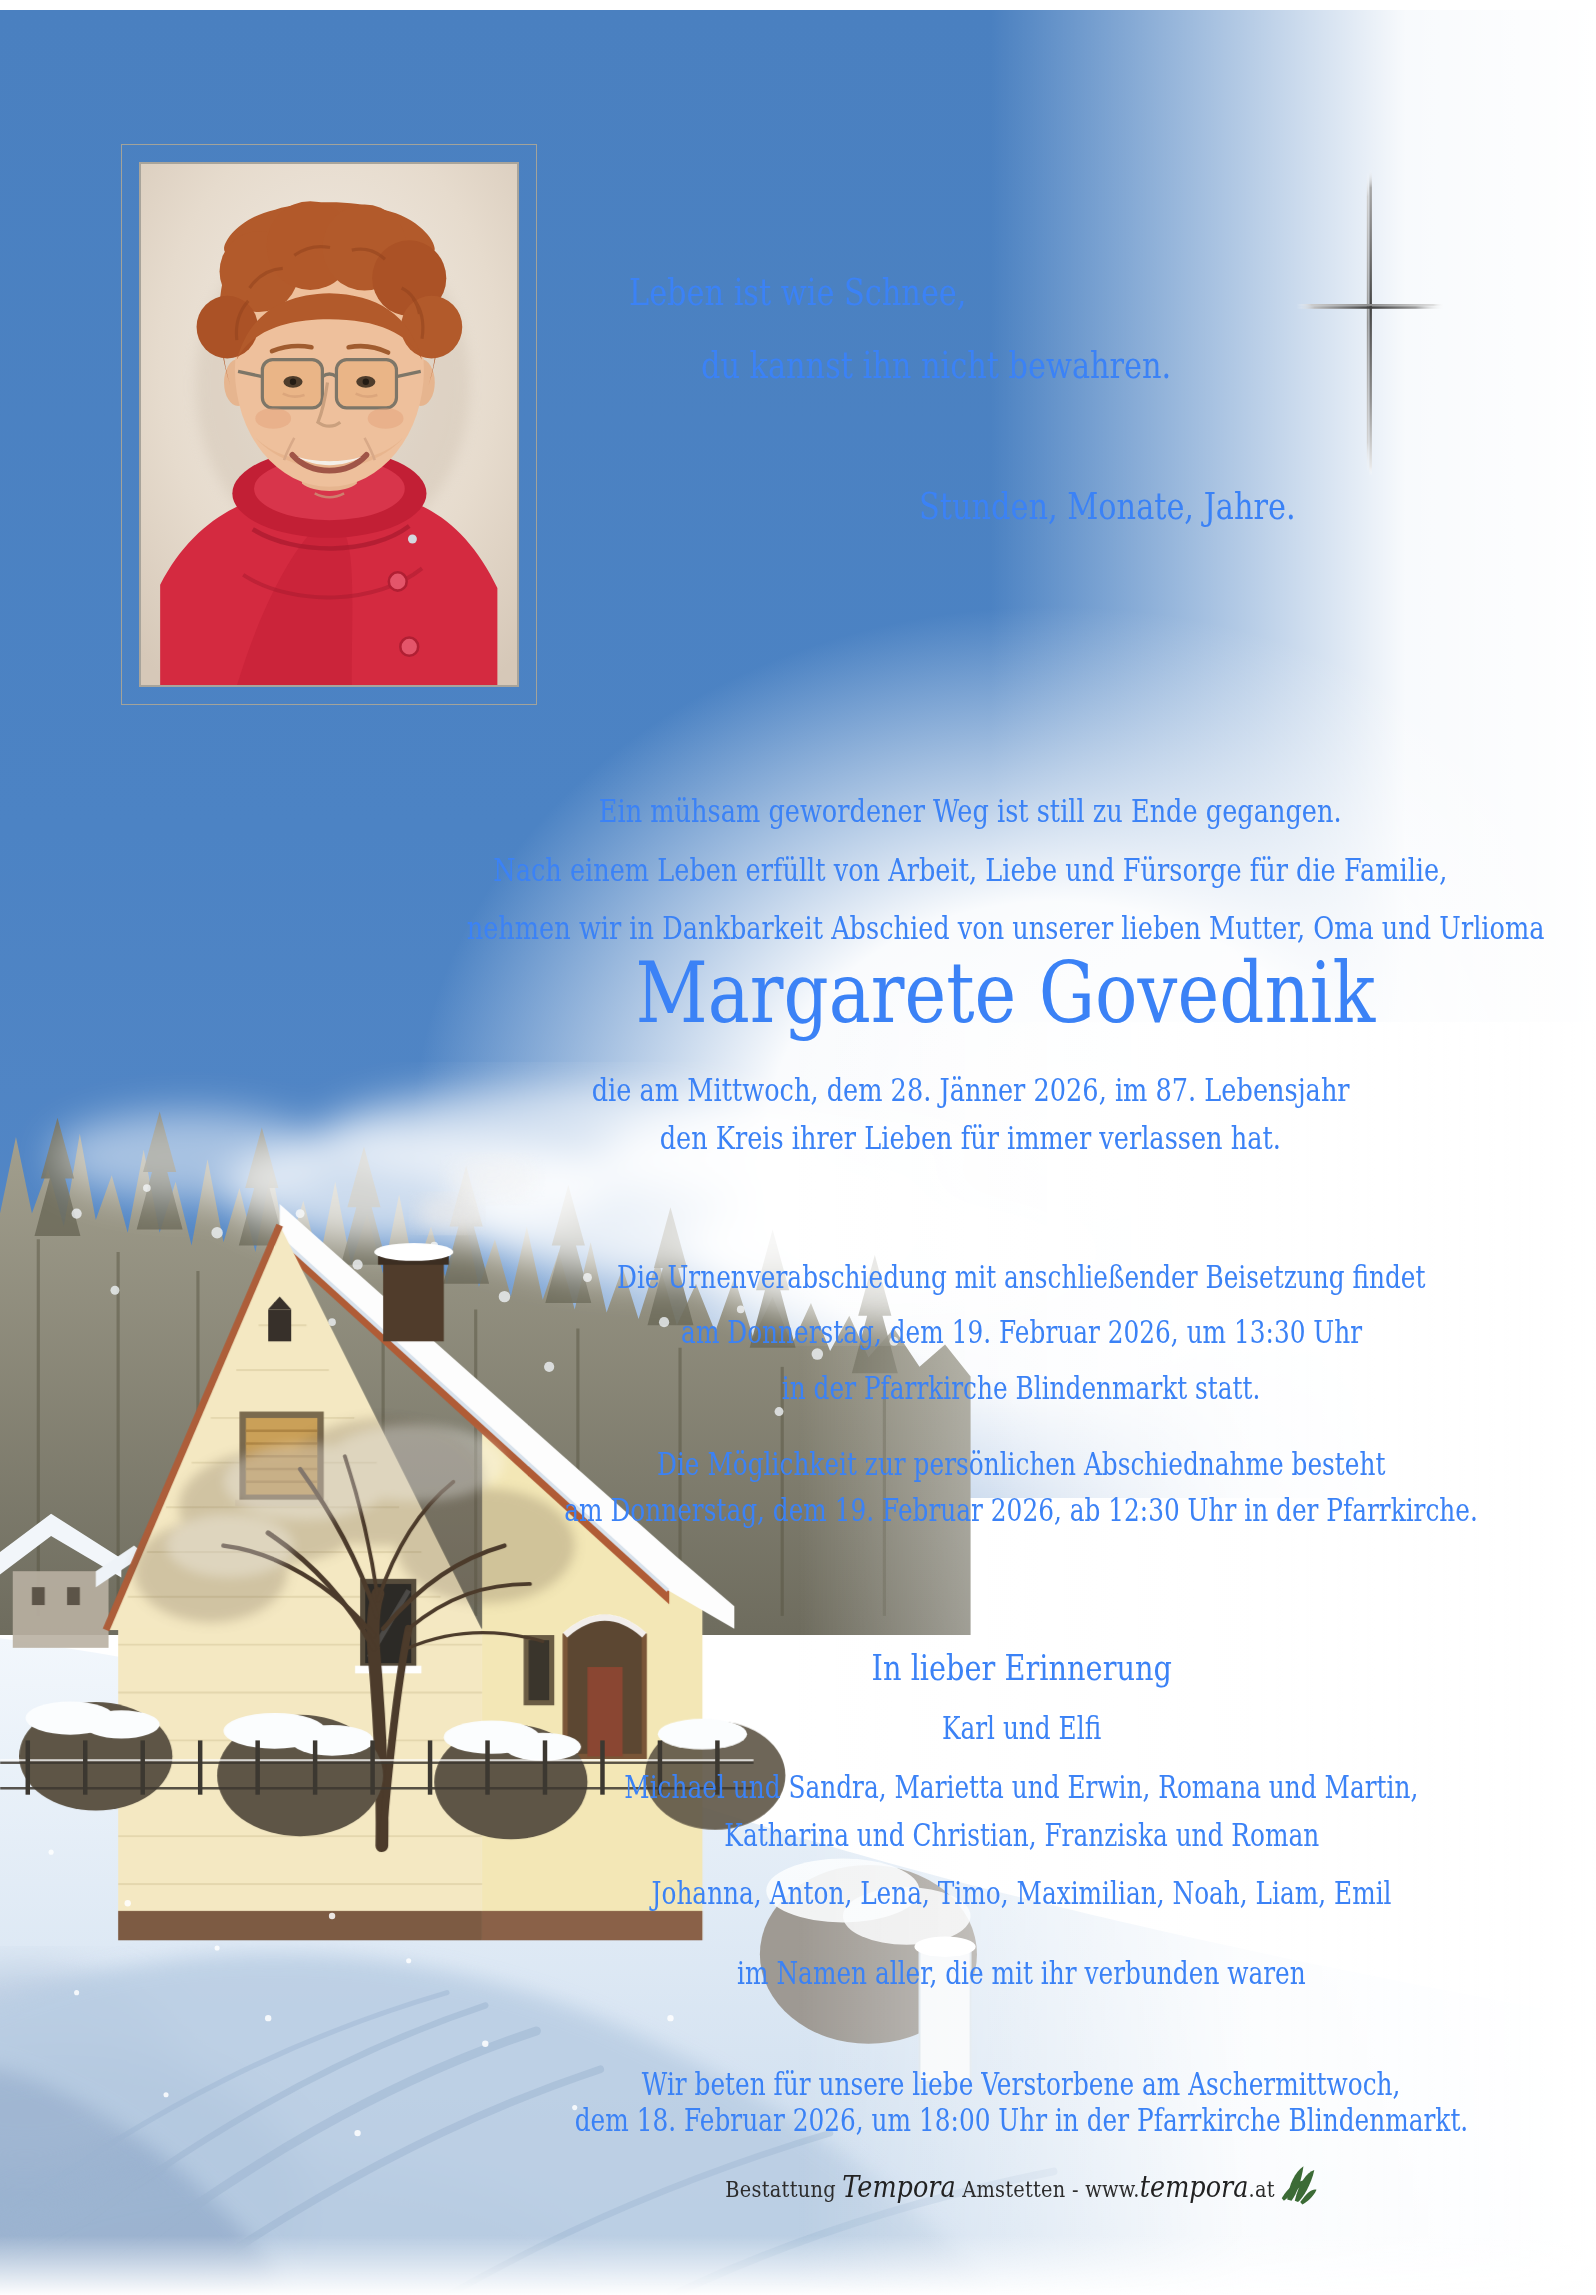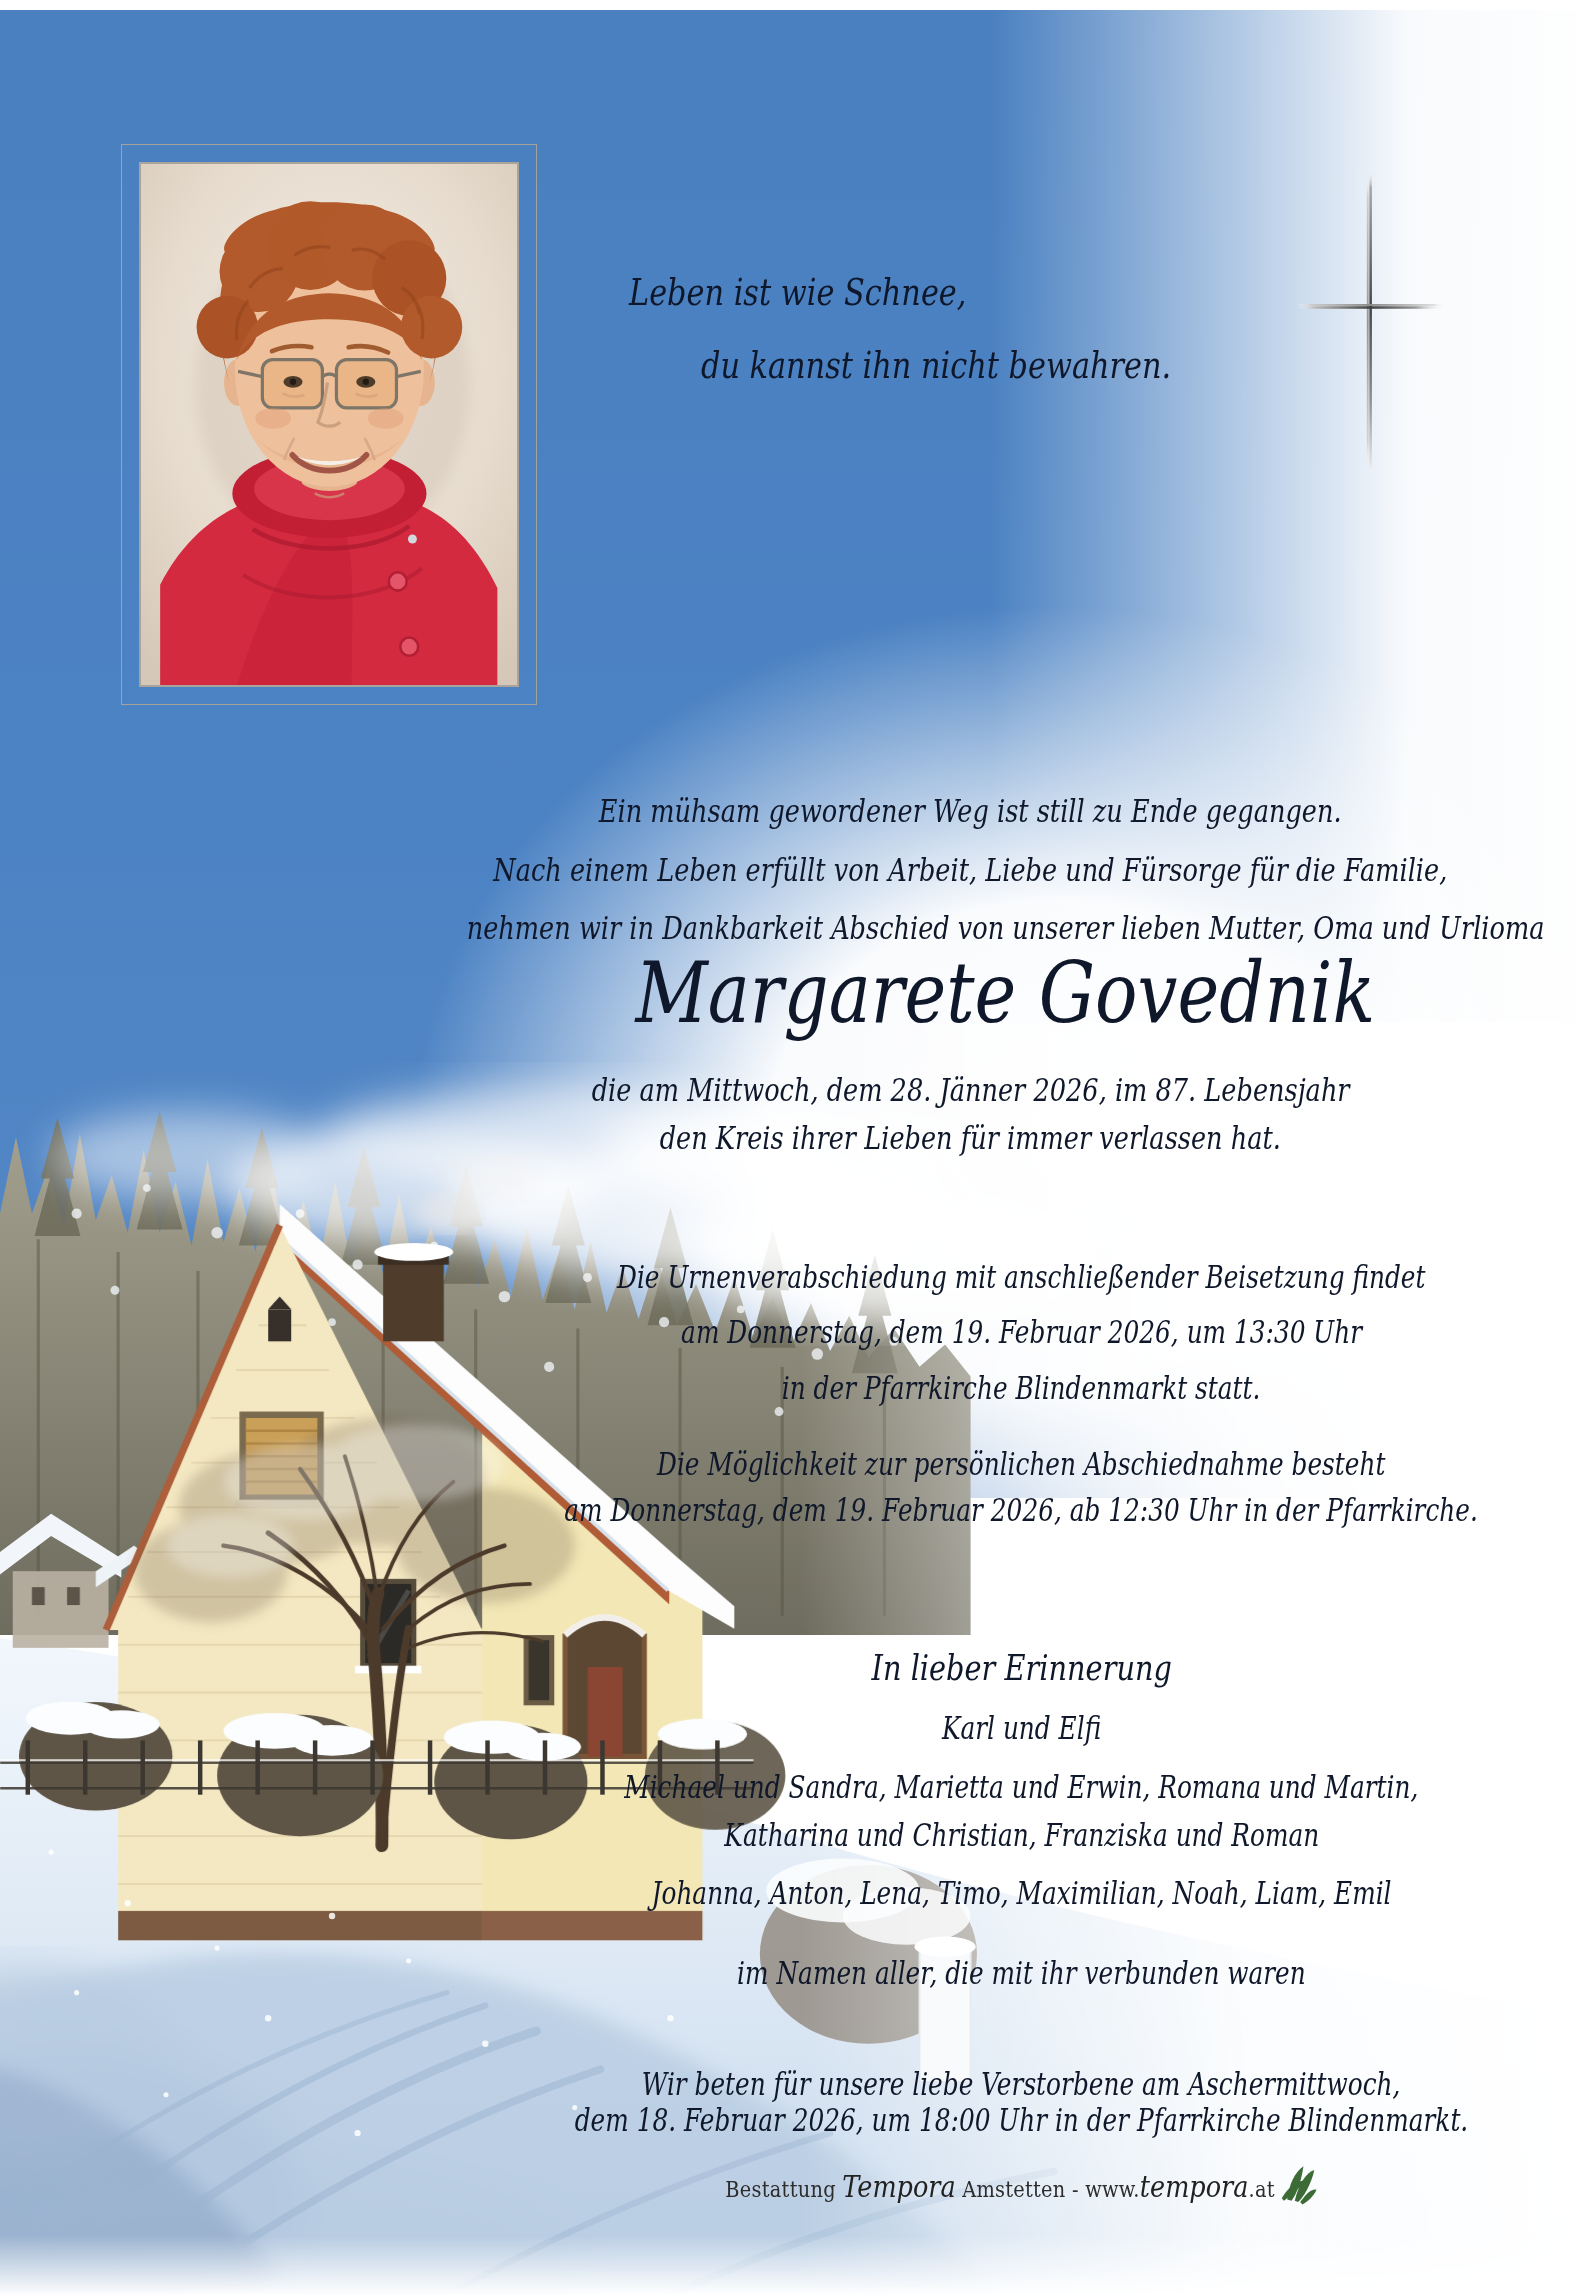--- a/index.html
+++ b/index.html
@@ -15,21 +15,21 @@
   .scene{position:absolute;left:0;top:1022px;width:1597px;height:1274px;z-index:2;}
   
   .photo{position:absolute;left:121px;top:144px;width:416px;height:561px;z-index:4;
          border:1.9px solid #a3a39a;box-sizing:border-box;}
   .photo-inner{position:absolute;left:16.6px;top:16.6px;right:16.6px;bottom:16.6px;
          border:2.6px solid #a8a49b;background:#e6dacc;}
   .photo-inner svg{position:absolute;left:0;top:0;width:100%;height:100%;}
   
   .cross{position:absolute;left:1290px;top:163px;width:160px;height:319px;z-index:3;}
   
-  .t{position:absolute;font-style:italic;color:#0f172a;z-index:5;white-space:nowrap;}
+  .t{position:absolute;color:#3b82f6;z-index:5;white-space:nowrap;}
   .cline{left:0;width:100%;text-align:center;}
   .colA{position:absolute;left:332px;width:1277px;z-index:5;}   
   .colN{position:absolute;left:367px;width:1277px;z-index:5;}   
   .colB{position:absolute;left:383px;width:1277px;z-index:5;}   
   .sq{display:inline-block;transform:scaleX(.80);transform-origin:50% 50%;white-space:nowrap;}
   .sqL{display:inline-block;transform:scaleX(.82);transform-origin:0 50%;white-space:nowrap;}
   .sqN{display:inline-block;transform:scaleX(.84);transform-origin:50% 50%;white-space:nowrap;}
   .fz50{font-size:32px;} .fz48{font-size:31px;} .fz58{font-size:37px;}
   .fz56{font-size:36px;} .name{font-size:84px;}
   
@@ -401,20 +401,21 @@
       </defs>
       <rect x="120" y="15" width="3" height="470" fill="url(#vgL)"></rect>
       <rect x="124" y="10" width="4" height="480" fill="url(#vgD)"></rect>
       <rect x="10" y="221" width="233" height="3" fill="url(#hgL)"></rect>
       <rect x="10" y="224.5" width="233" height="4" fill="url(#hgD)"></rect>
     </svg>
   </div>
 
   <div class="t fz58" style="left:629px;top:271px;"><span class="sqL">Leben ist wie Schnee,</span></div>
   <div class="t fz58" style="left:701px;top:344px;"><span class="sqL">du kannst ihn nicht bewahren.</span></div>
+  <div class="t fz58" style="left:919px;top:485px;"><span class="sqL">Stunden, Monate, Jahre.</span></div>
 
   <div class="colA t cline fz50" style="top:792px;"><span class="sq">Ein mühsam gewordener Weg ist still zu Ende gegangen.</span></div>
   <div class="colA t cline fz50" style="top:851px;"><span class="sq">Nach einem Leben erfüllt von Arbeit, Liebe und Fürsorge für die Familie,</span></div>
   <div class="colA t cline fz50" style="top:909px;"><span class="sq">nehmen wir in Dankbarkeit Abschied von unserer lieben Mutter, Oma und Urlioma</span></div>
 
   <div class="colN t cline name" style="top:944px;"><span class="sqN">Margarete Govednik</span></div>
 
   <div class="colA t cline fz50" style="top:1071px;"><span class="sq">die am Mittwoch, dem 28. Jänner 2026, im 87. Lebensjahr</span></div>
   <div class="colA t cline fz50" style="top:1119px;"><span class="sq">den Kreis ihrer Lieben für immer verlassen hat.</span></div>
 

